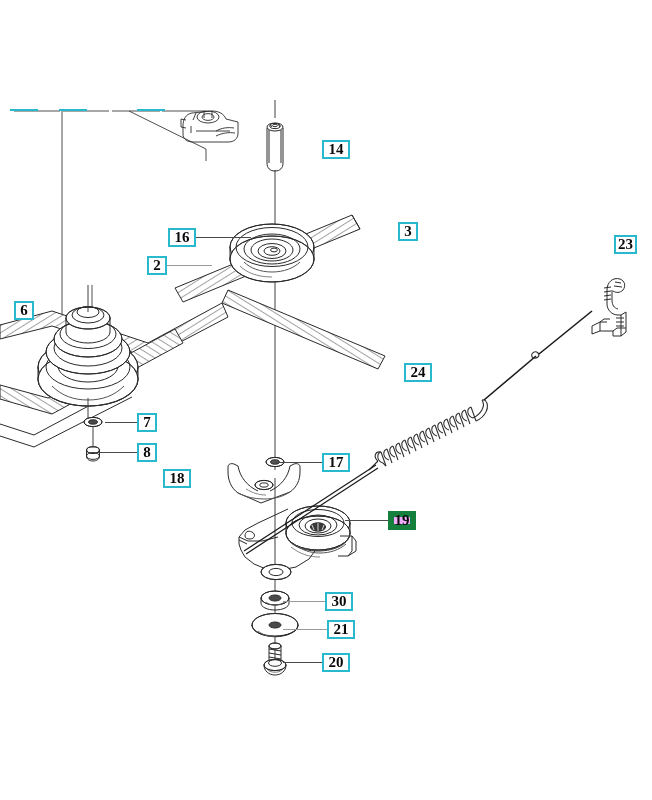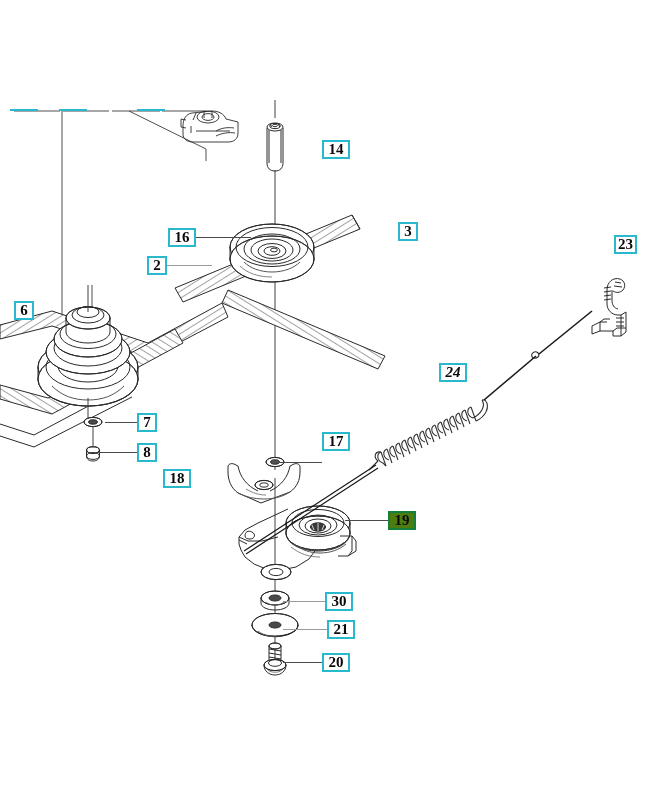--- a/index.html
+++ b/index.html
@@ -38,22 +38,22 @@
     font-weight: bold;
     font-size: 15px;
     line-height: 1;
     letter-spacing: 0px;
     padding: 0 1px 1px 1px;
     height: 19px;
     z-index: 20;
     user-select: none;
   }
   .callout.highlight {
-    border: 2px solid #15803d;
-    background: #4d7c0f;
+    border: 6px solid #15803d;
+    background: #f0abfc;
   }
   .leader {
     position: absolute;
     background: #4a4a4a;
     height: 1px;
     z-index: 10;
   }
   .leader.faint { background: #9b9b9b; }
 </style>
 </head>
@@ -319,24 +319,24 @@
   <div id="callout-layer">
       <div class="callout" style="left: 10px; top: 99px; width: 28px; height: 12px; border-top: none; border-left: none; border-right: none;"></div>
       <div class="callout" style="left: 59px; top: 99px; width: 28px; height: 12px; border-top: none; border-left: none; border-right: none;"></div>
       <div class="callout" style="left: 137px; top: 99px; width: 28px; height: 12px; border-top: none; border-left: none; border-right: none;"></div>
       <div class="callout" style="left: 322px; top: 140px; width: 28px;">14</div>
       <div class="callout" style="left: 168px; top: 228px; width: 28px;">16</div>
       <div class="callout" style="left: 398px; top: 222px; width: 20px;">3</div>
       <div class="callout" style="left: 605px; top: 235px; width: 23px; margin-left: 9px;">23</div>
       <div class="callout" style="left: 147px; top: 256px; width: 20px;">2</div>
       <div class="callout" style="left: 14px; top: 301px; width: 20px;">6</div>
-      <div class="callout" style="left: 439px; top: 363px; width: 28px; font-style: italic;">24</div>
+      <div class="callout" style="left: 404px; top: 363px; width: 28px;">24</div>
       <div class="callout" style="left: 137px; top: 413px; width: 20px;">7</div>
       <div class="callout" style="left: 137px; top: 443px; width: 20px;">8</div>
-      <div class="callout" style="left: 322px; top: 432px; width: 28px; text-align: center;">17</div>
+      <div class="callout" style="left: 322px; top: 453px; width: 28px; text-align: center;">17</div>
       <div class="callout" style="left: 163px; top: 469px; width: 28px; text-align: center;">18</div>
       <div class="callout highlight" style="left: 388px; top: 511px; width: 28px;">19</div>
       <div class="callout" style="left: 325px; top: 592px; width: 28px;">30</div>
       <div class="callout" style="left: 327px; top: 620px; width: 28px;">21</div>
       <div class="callout" style="left: 322px; top: 653px; width: 28px;">20</div>
     </div>
   <div id="leader-layer">
       <div class="leader" style="left: 196px; top: 237px; width: 55px;"></div>
       <div class="leader" style="left: 105px; top: 422px; width: 32px;"></div>
       <div class="leader" style="left: 98px; top: 452px; width: 39px;"></div>

